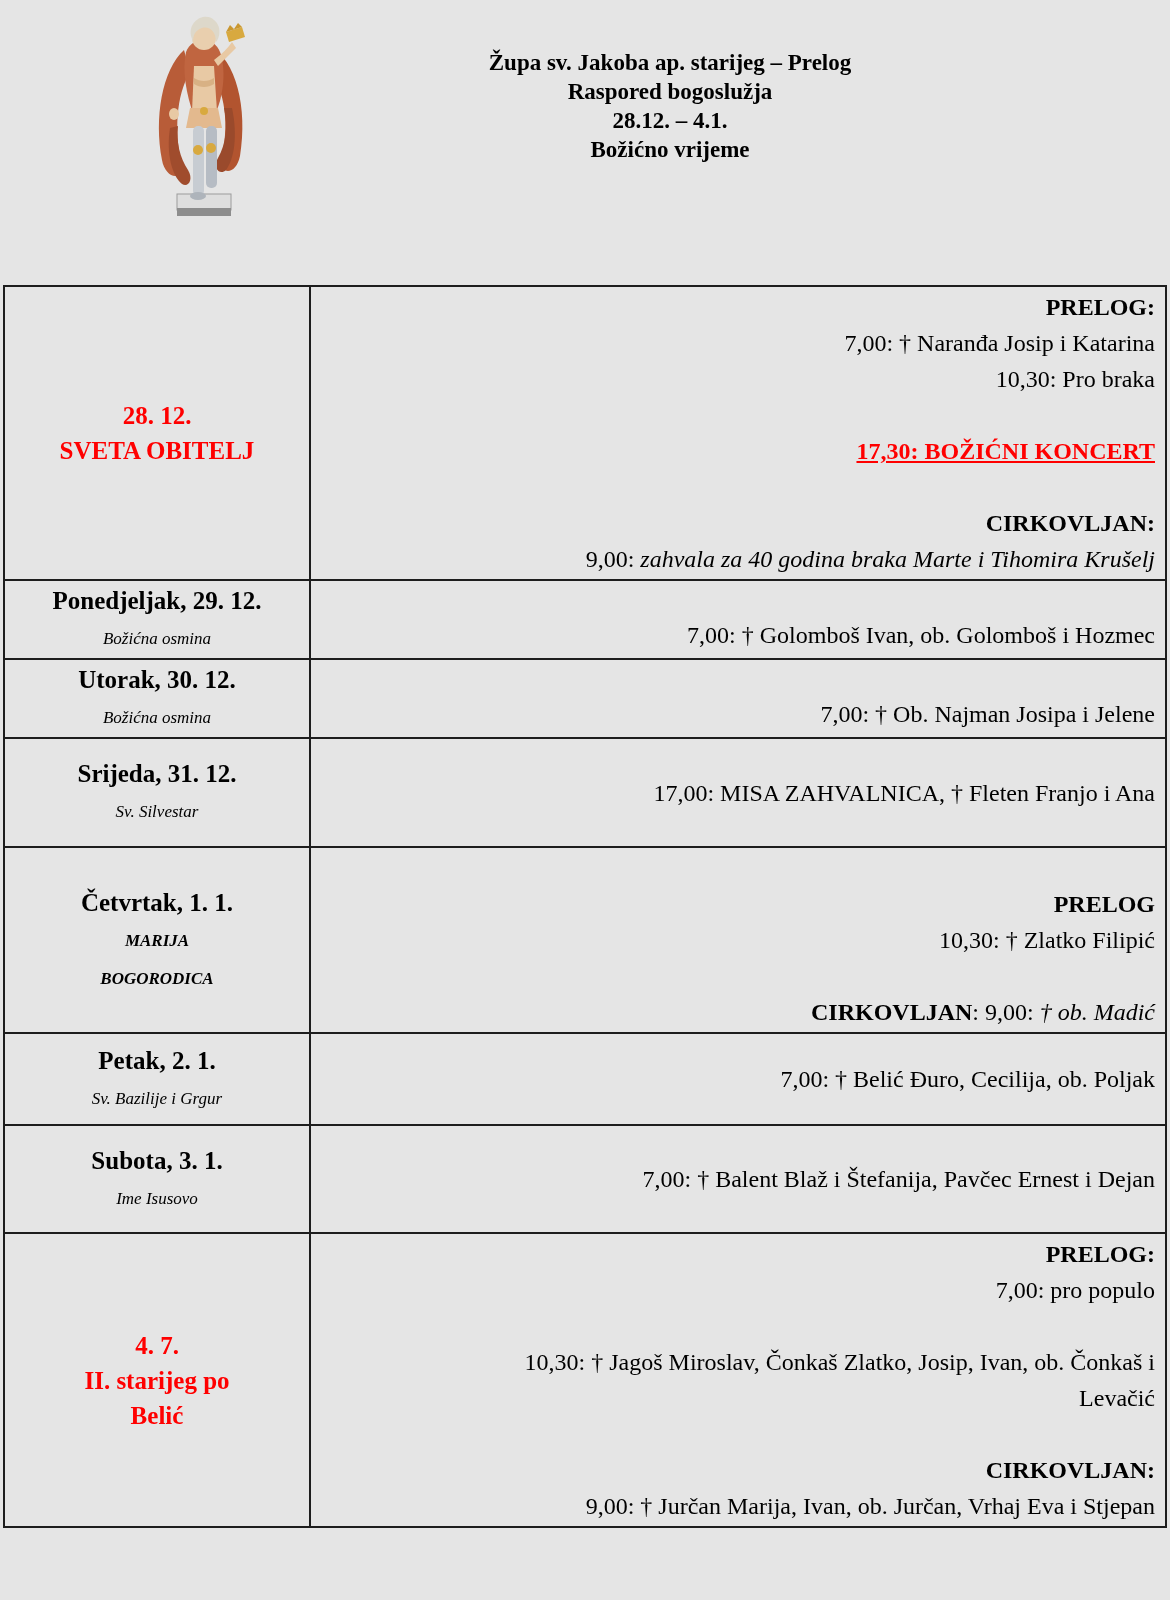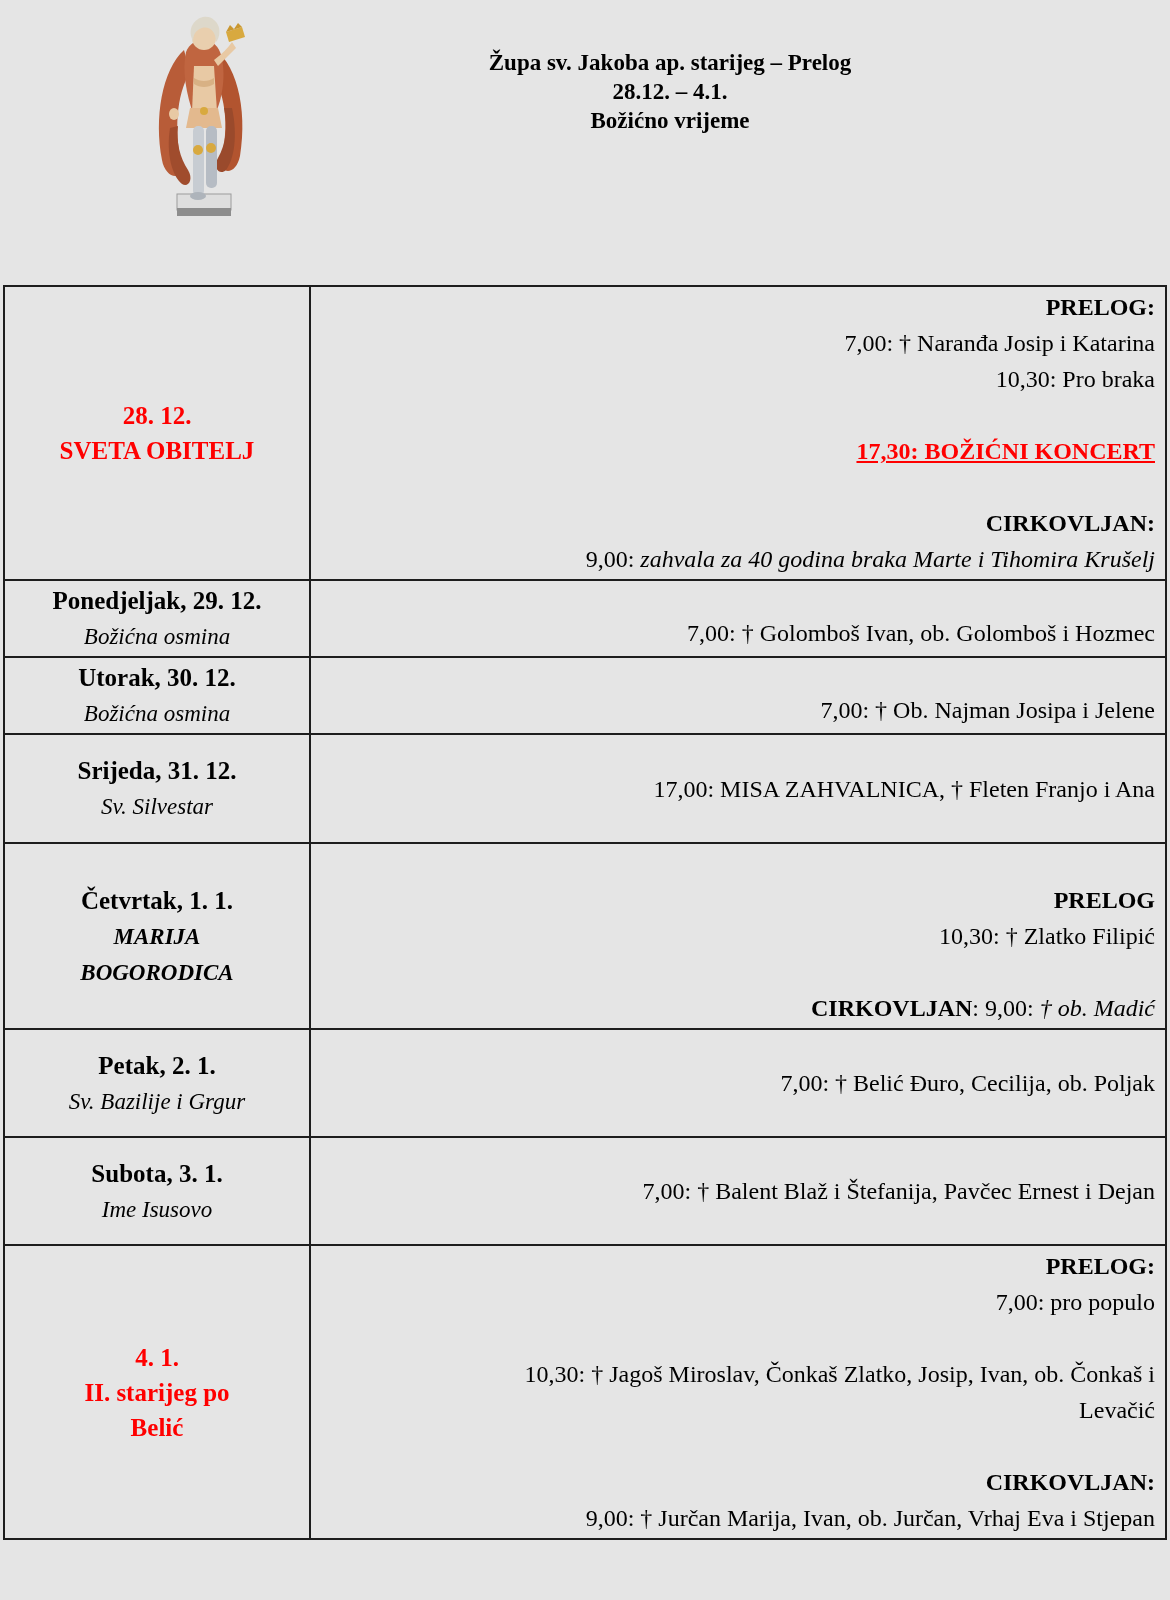--- a/index.html
+++ b/index.html
@@ -30,28 +30,28 @@
     text-align:center;
     vertical-align:middle;
     overflow:hidden;
   }
   .schedule col.c-date{width:306px;}
   .schedule tr:nth-child(1){height:292px;}
   .schedule tr:nth-child(2){height:75px;}
   .schedule tr:nth-child(3){height:73px;}
   .schedule tr:nth-child(4){height:109px;}
   .schedule tr:nth-child(5){height:179px;}
-  .schedule tr:nth-child(6){height:108px;}
+  .schedule tr:nth-child(6){height:92px;}
   .schedule tr:nth-child(7){height:108px;}
   .schedule tr:nth-child(8){height:284px;}
   .line{line-height:36px;text-align:right;}
   .date-line{line-height:35px;font-size:25px;}
   .b{font-weight:bold;}
   .i{font-style:italic;}
-  .date-line .i{font-size:23px;}
+  .date-line .i{font-size:17px;}
   .r{color:var(--accent-red,#ff0000);}
   .u{text-decoration:underline;}
   td.vbottom{vertical-align:bottom;padding-bottom:5px;}
 </style>
 </head>
 <body>
 
 <div class="page">
 
   <div class="statue">
@@ -88,20 +88,21 @@
 
       <path d="M66,52 C74,46 80,40 84,34 L88,40 C82,46 76,52 70,58 Z" fill="#e8c9a4"></path>
 
       <path d="M78,24 l16,-5 l3,10 l-16,5 z" fill="#d8a93f"></path>
       <path d="M78,24 l4,-7 l4,4 l4,-6 l4,4 l-0,0 l-16,5 z" fill="#c99730"></path>
     </svg>
   </div>
 
   <div class="title-block">
     <div>Župa sv. Jakoba ap. starijeg – Prelog</div>
+    <div>Raspored bogoslužja</div>
     <div>28.12. – 4.1.</div>
     <div>Božićno vrijeme</div>
   </div>
 
   <table class="schedule">
     <colgroup>
       <col class="c-date">
       <col class="c-content">
     </colgroup>
     <tbody>
@@ -175,21 +176,21 @@
           <td class="date-cell">
             <div class="date-line"><span class="b">Subota, 3. 1.</span></div>
             <div class="date-line"><span class="i">Ime Isusovo</span></div>
           </td>
           <td class="content-cell">
             <div class="line"><span class="">7,00: † Balent Blaž i Štefanija, Pavčec Ernest i Dejan</span></div>
           </td>
         </tr>
         <tr>
           <td class="date-cell">
-            <div class="date-line"><span class="b r">4. 1.</span></div>
+            <div class="date-line"><span class="b r">4. 7.</span></div>
             <div class="date-line"><span class="b r">II. starijeg po</span></div>
             <div class="date-line"><span class="b r">Belić</span></div>
           </td>
           <td class="content-cell">
             <div class="line"><span class="b">PRELOG:</span></div>
             <div class="line"><span class="">7,00: pro populo</span></div>
             <div class="line">&nbsp;</div>
             <div class="line"><span class="">10,30: † Jagoš Miroslav, Čonkaš Zlatko, Josip, Ivan, ob. Čonkaš i</span></div>
             <div class="line"><span class="">Levačić</span></div>
             <div class="line">&nbsp;</div>

